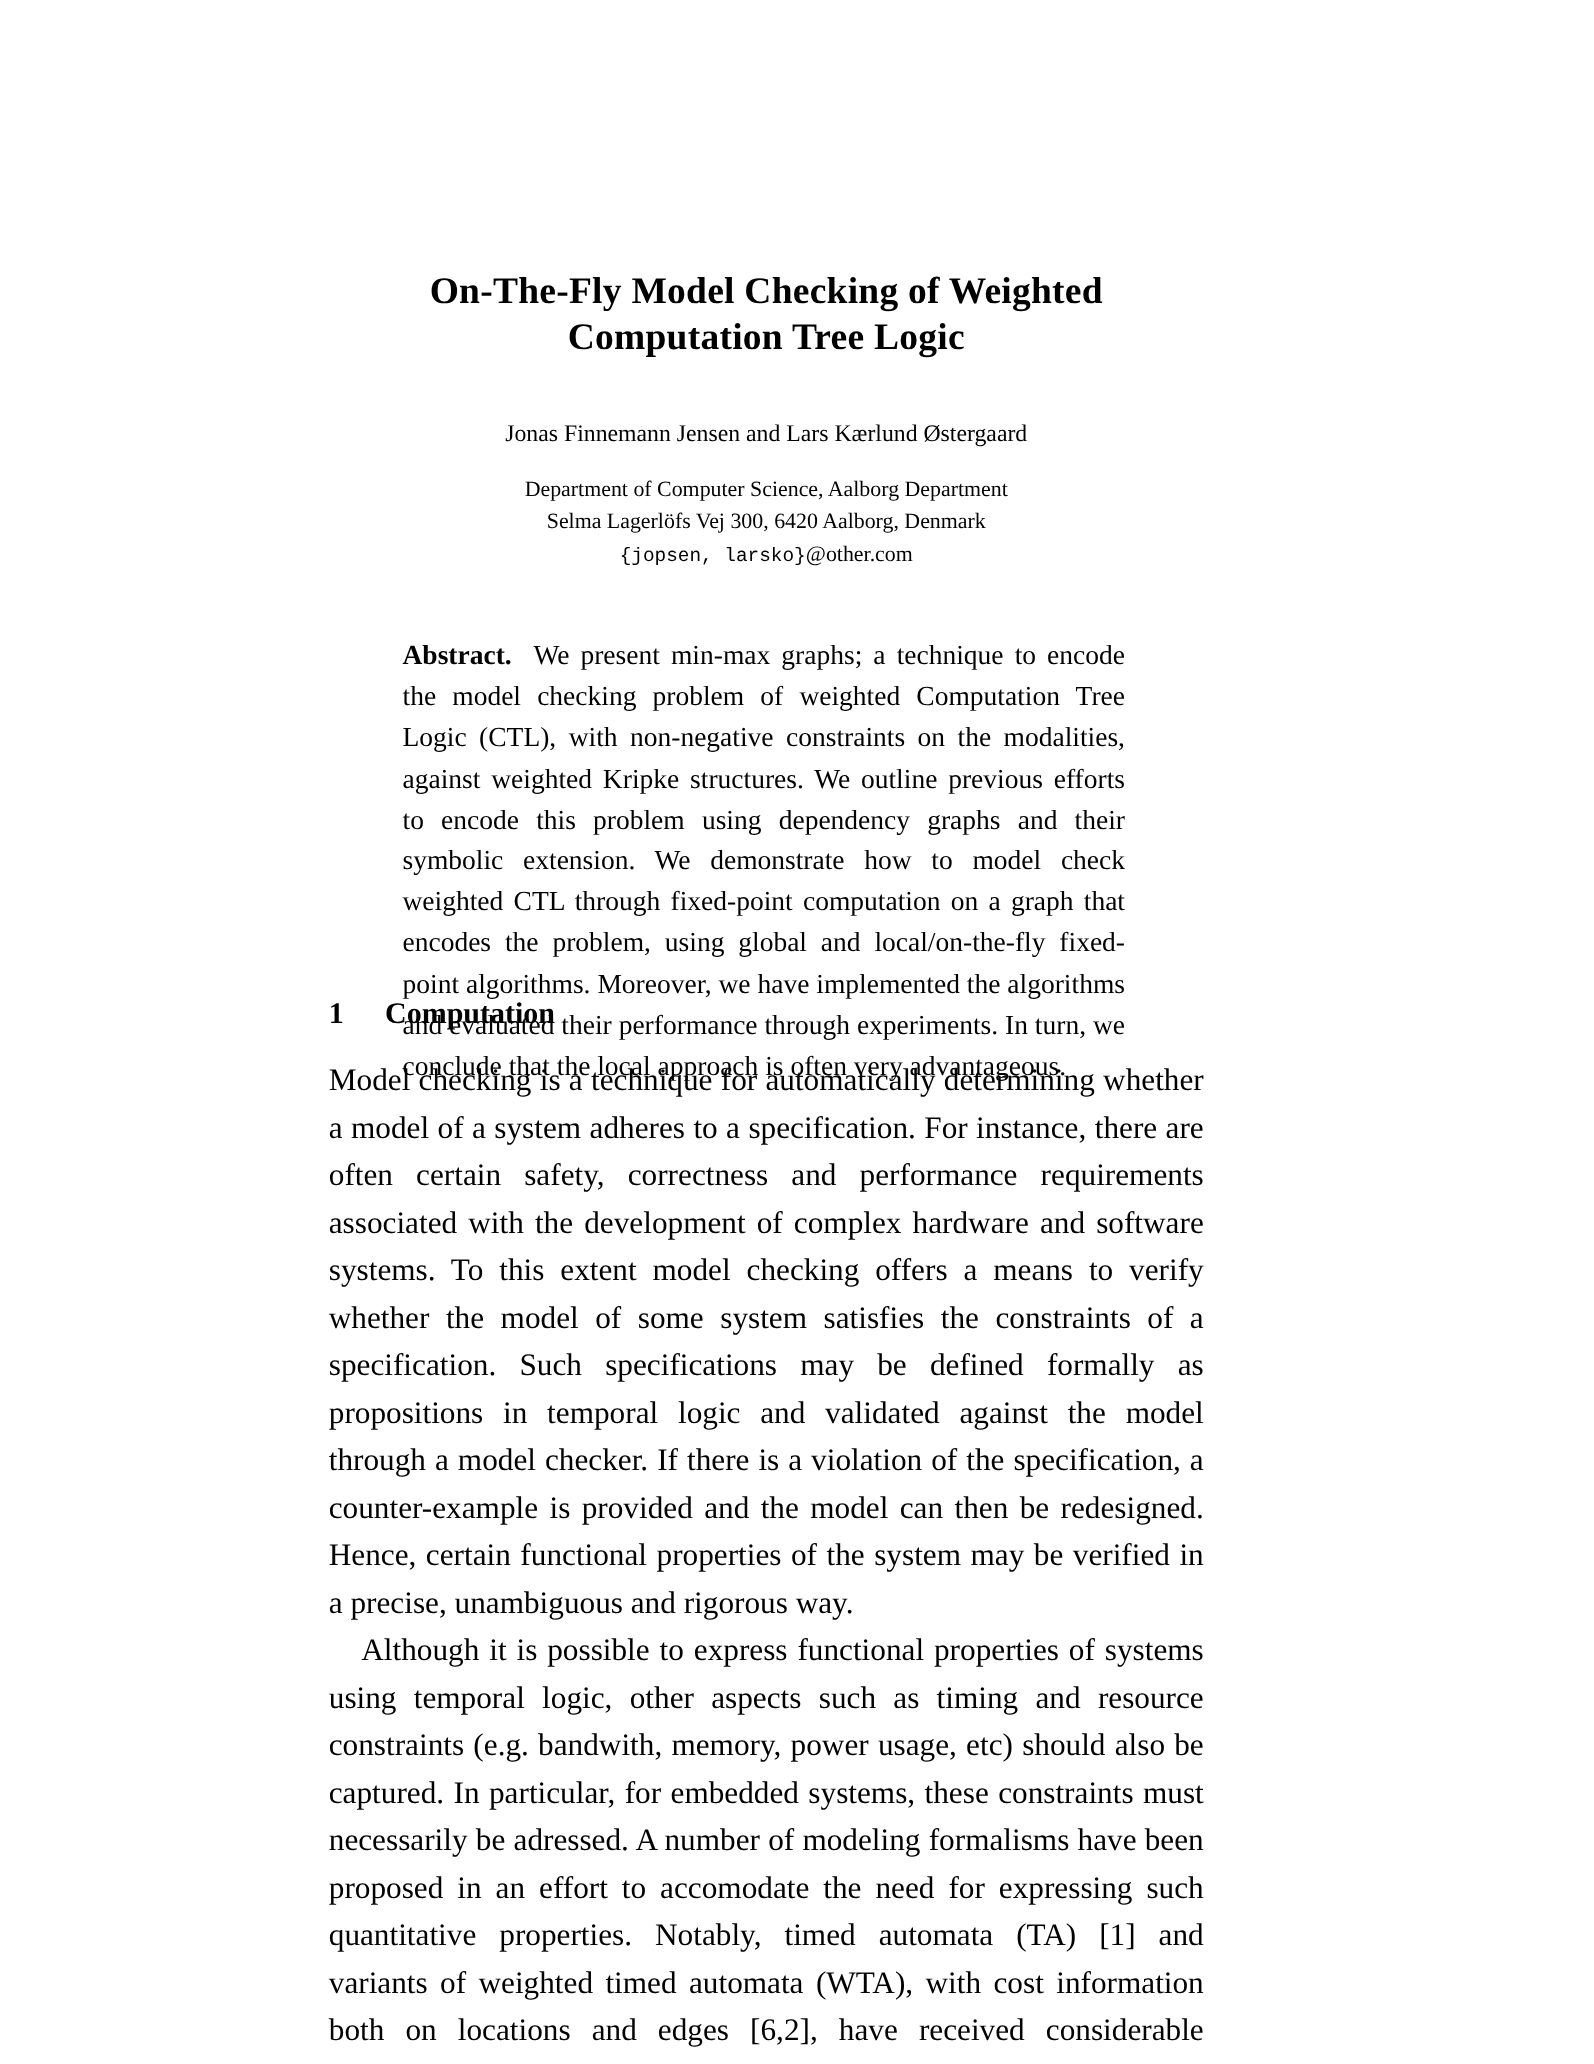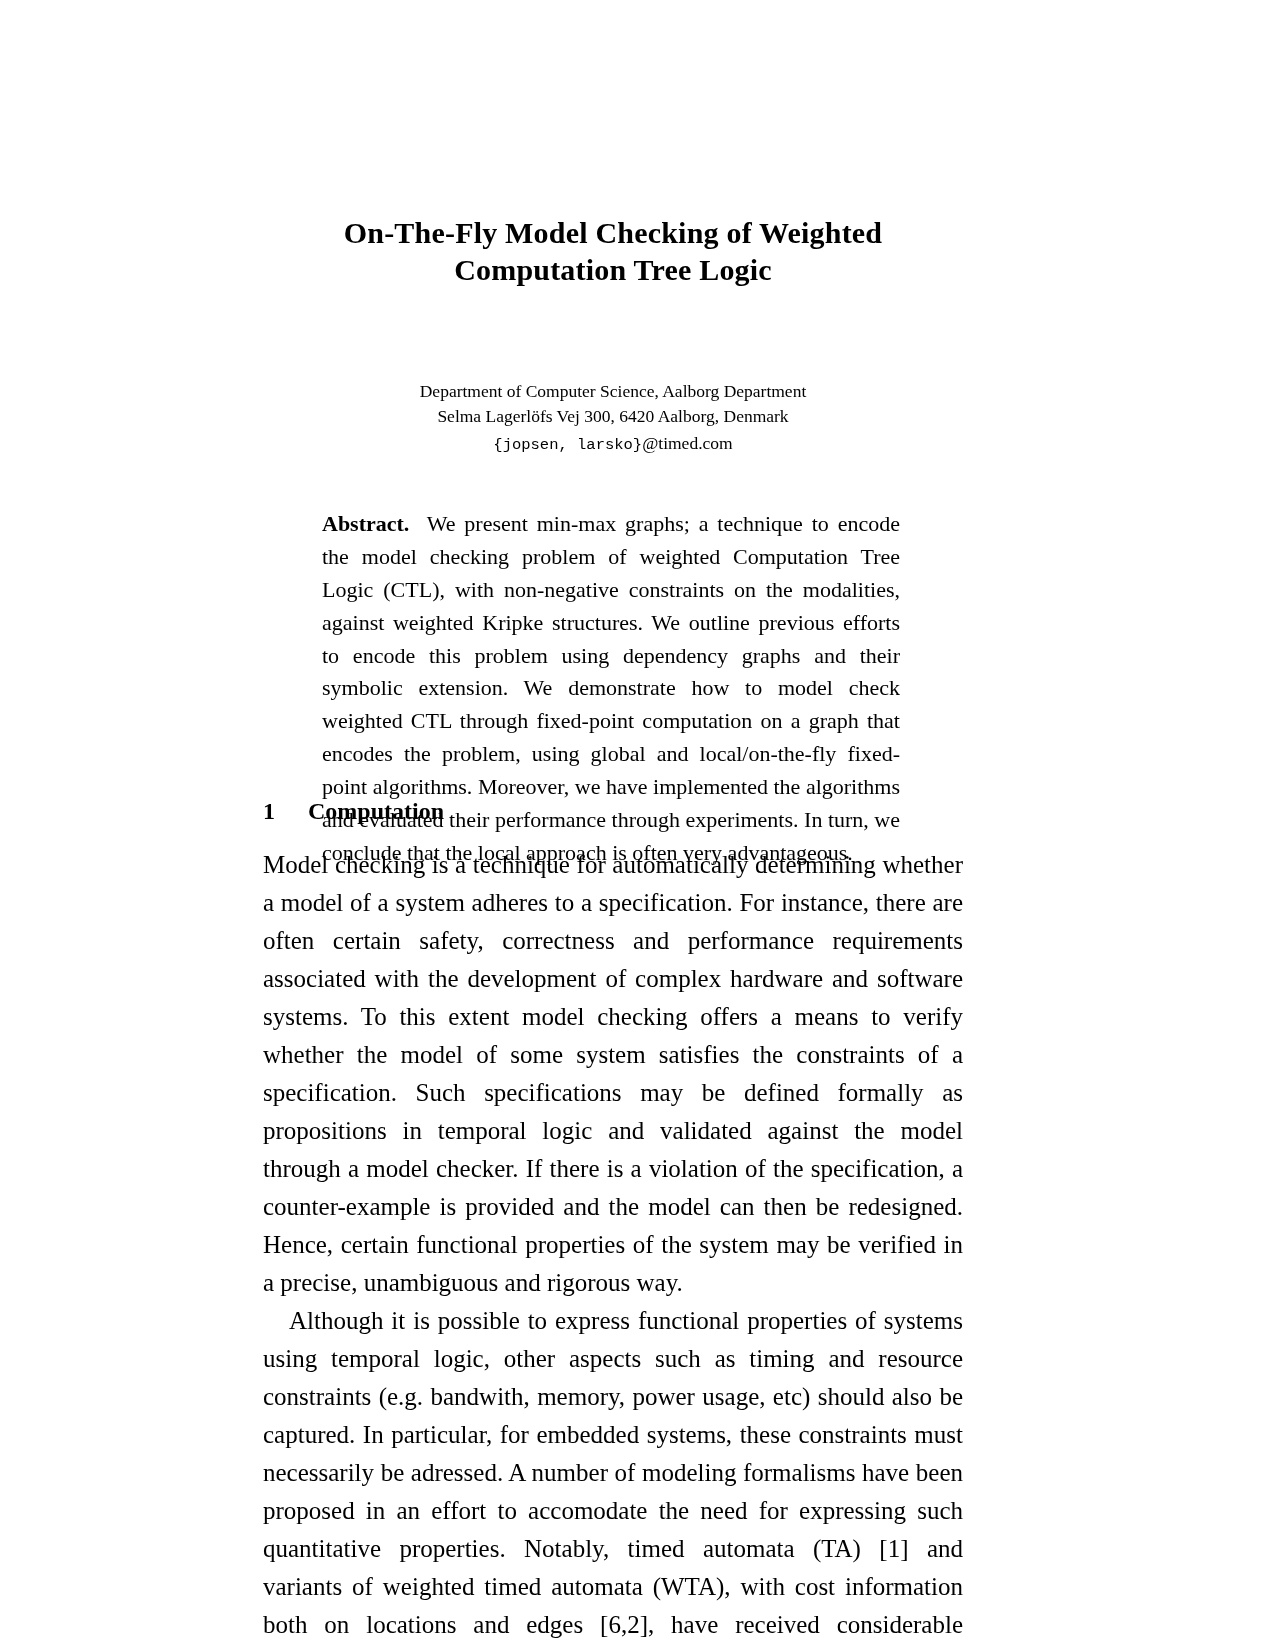--- a/index.html
+++ b/index.html
@@ -124,25 +124,26 @@
 </style>
 </head>
 <body>
 
 <div class="page">
 
   <div class="title-block">
     <h1 class="paper-title">On-The-Fly Model Checking of Weighted Computation Tree Logic</h1>
   </div>
 
+  <div class="authors">Jonas Finnemann Jensen and Lars Kærlund Østergaard</div>
 
   <div class="affiliation">
     <span class="line">Department of Computer Science, Aalborg Department</span>
     <span class="line">Selma Lagerlöfs Vej 300, 6420 Aalborg, Denmark</span>
-    <span class="email-line"><span class="mono">{jopsen, larsko}</span><span>@timed.com</span></span>
+    <span class="email-line"><span class="mono">{jopsen, larsko}</span><span>@other.com</span></span>
   </div>
 
   <div class="abstract">
     <span class="abstract-label">Abstract.</span>&nbsp; <span>We present min-max graphs; a technique to encode the model checking problem of weighted Computation Tree Logic (CTL), with non-negative constraints on the modalities, against weighted Kripke structures. We outline previous efforts to encode this problem using dependency graphs and their symbolic extension. We demonstrate how to model check weighted CTL through fixed-point computation on a graph that encodes the problem, using global and local/on-the-fly fixed-point algorithms. Moreover, we have implemented the algorithms and evaluated their performance through experiments. In turn, we conclude that the local approach is often very advantageous.</span>
   </div>
 
   <div class="section-heading">
     <span class="section-number">1</span><span>Computation</span>
   </div>
 

